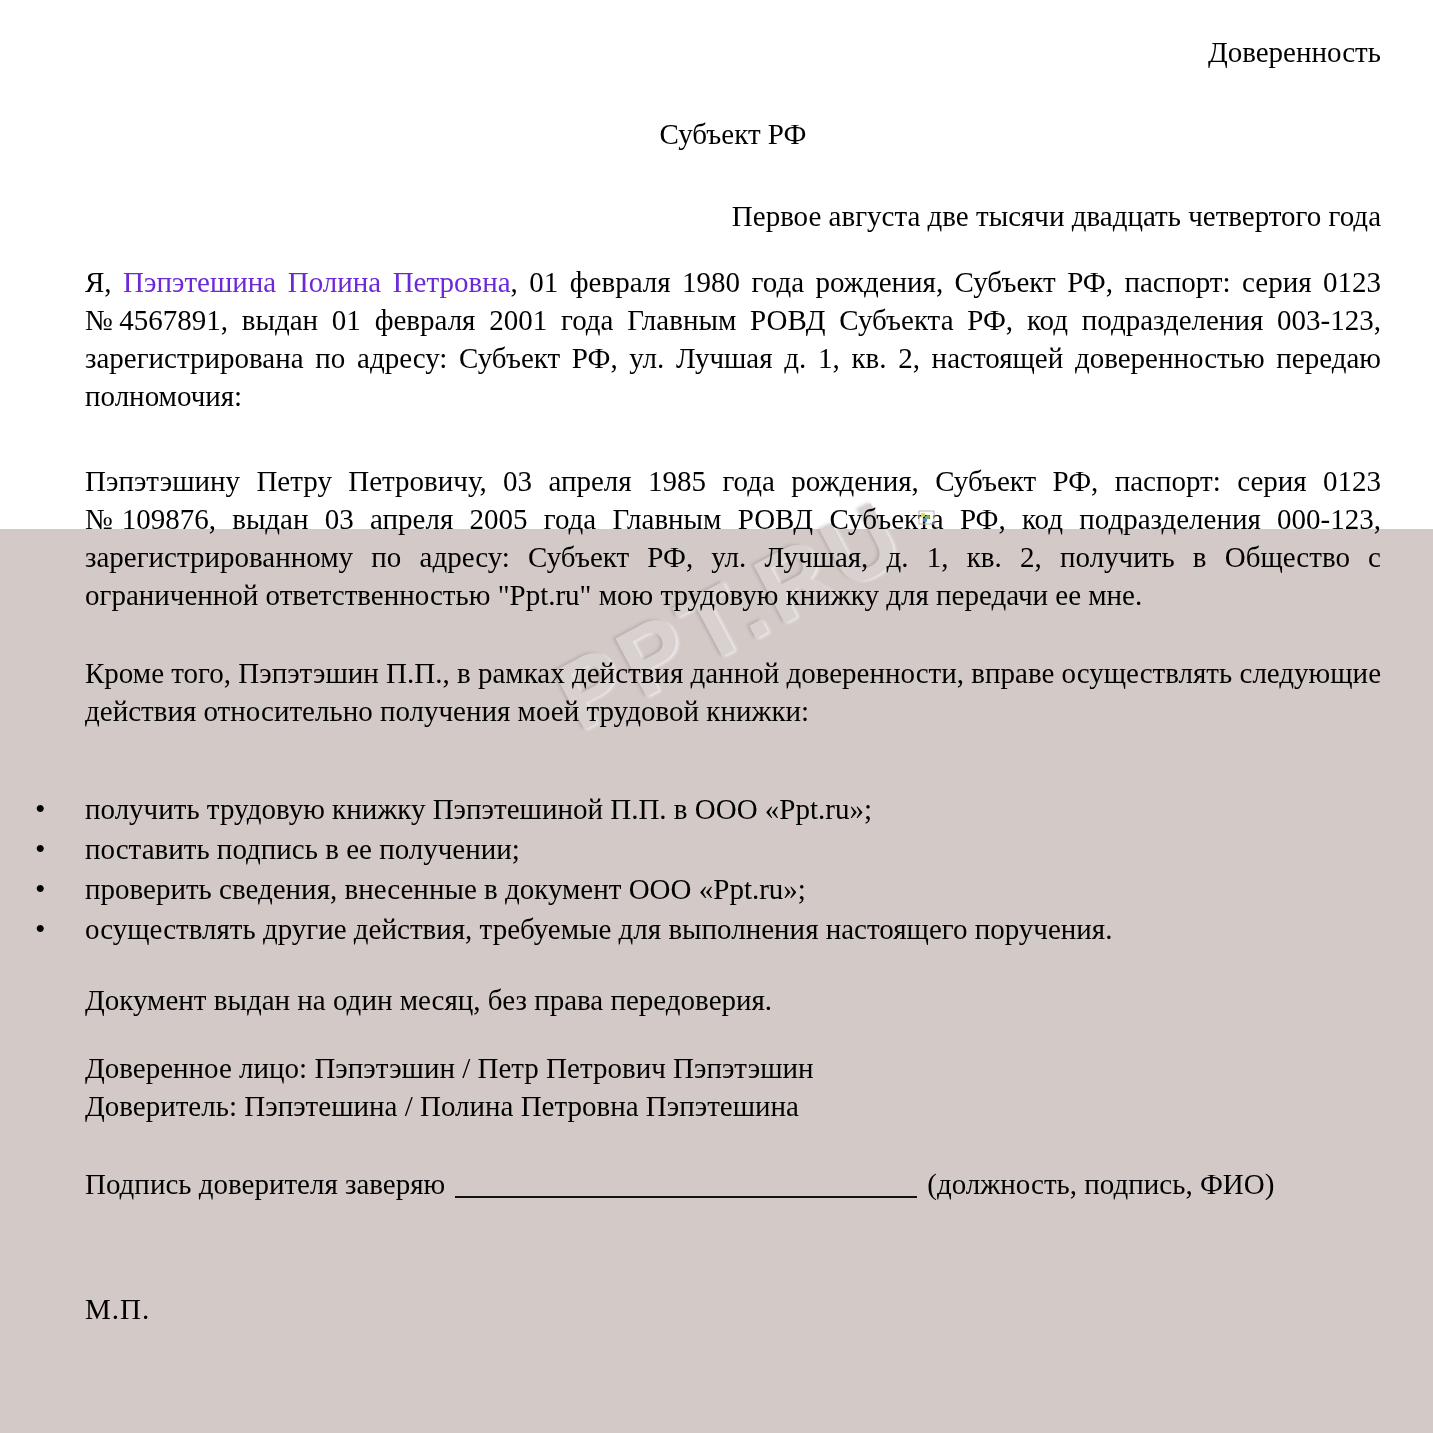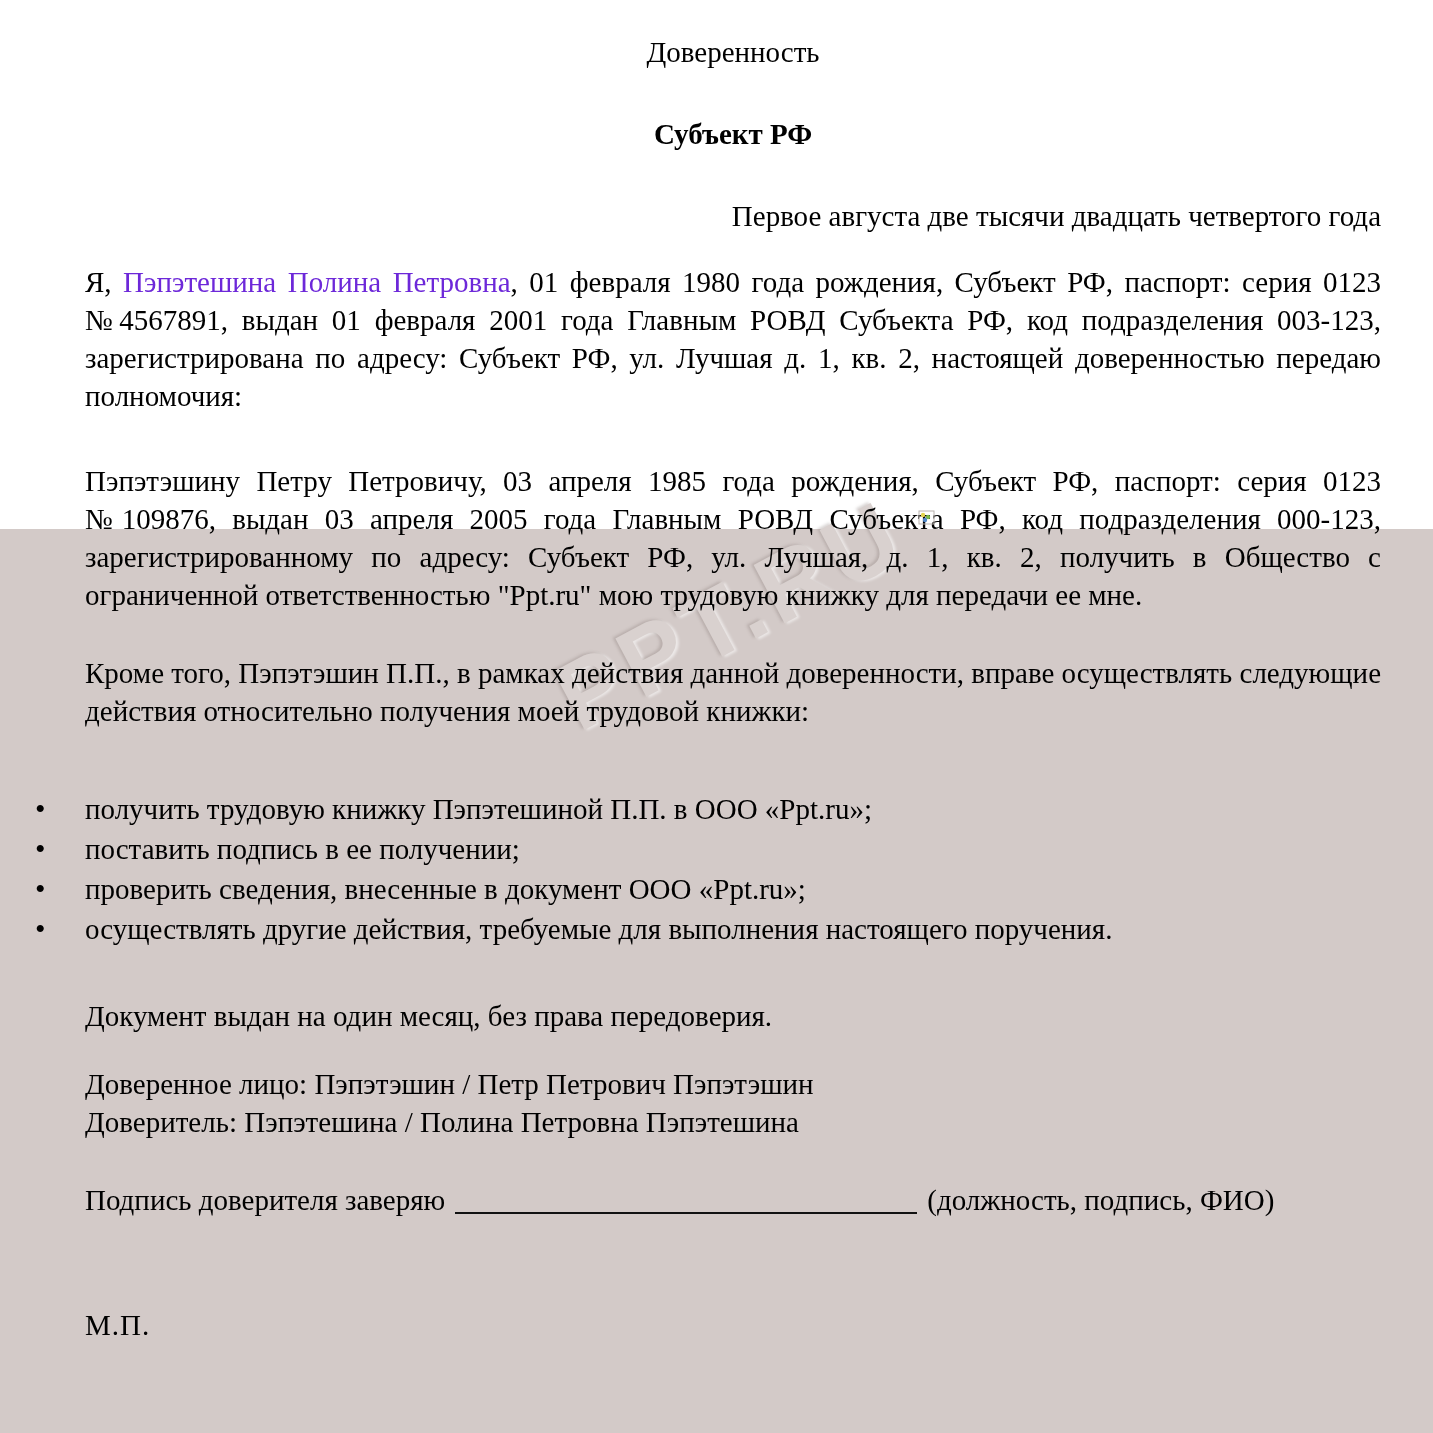--- a/index.html
+++ b/index.html
@@ -38,43 +38,43 @@
     user-select: none;
   }
   .content {
     position: absolute;
     inset: 0;
     z-index: 3;
     box-sizing: border-box;
     padding: 0 52px 0 85px;
     line-height: 38px;
   }
-  .doc-title { text-align: center; margin: 33px 0 0 0; font-weight: normal; font-size: 29px; }
-  .doc-subtitle { text-align: center; margin: 44px 0 0 0; font-weight: bold; font-size: 29px; }
+  .doc-title { text-align: right; margin: 33px 0 0 0; font-weight: normal; font-size: 29px; }
+  .doc-subtitle { text-align: center; margin: 44px 0 0 0; font-weight: normal; font-size: 29px; }
   .doc-date { text-align: right; margin: 44px 0 0 0; }
   .para { text-align: justify; margin: 0; }
   .p-principal { margin-top: 28px; }
   .p-attorney { margin-top: 47px; }
   .p-powers-intro { margin-top: 40px; }
   .name-gray { color: #6d28d9; }
   ul.powers {
     list-style: none;
     margin: 59px 0 0 0;
     padding: 0;
     line-height: 40px;
   }
   ul.powers li { position: relative; text-align: left; }
   ul.powers li::before {
     content: "\2022";
     position: absolute;
     left: -50px;
     top: 0;
     font-size: 30px;
   }
-  .p-term { margin-top: 48px; font-weight: bold; }
+  .p-term { margin-top: 32px; font-weight: bold; }
   .p-term.normal-weight { font-weight: normal; }
   .sig-block { margin-top: 30px; }
   .sig-line { margin: 0; }
   .sig-handwritten { }
   .certify { margin-top: 40px; white-space: nowrap; }
   .blank-line {
     display: inline-block;
     width: 462px;
     height: 10px;
     border-bottom: 2px solid #111111;

